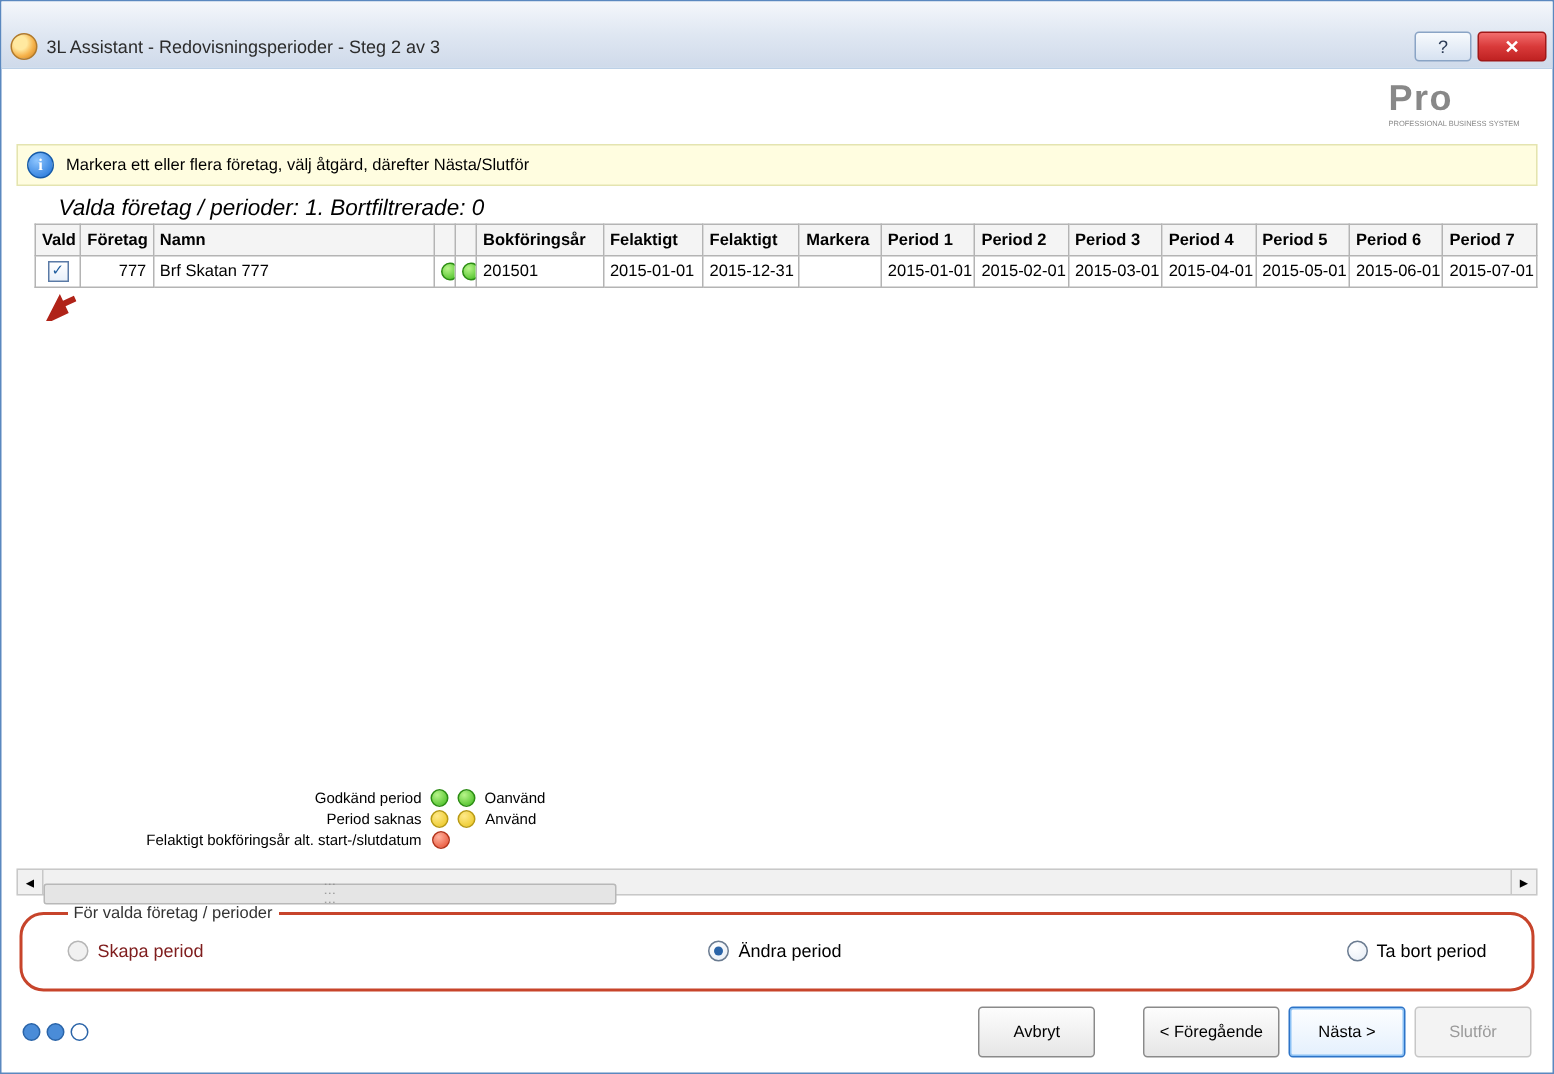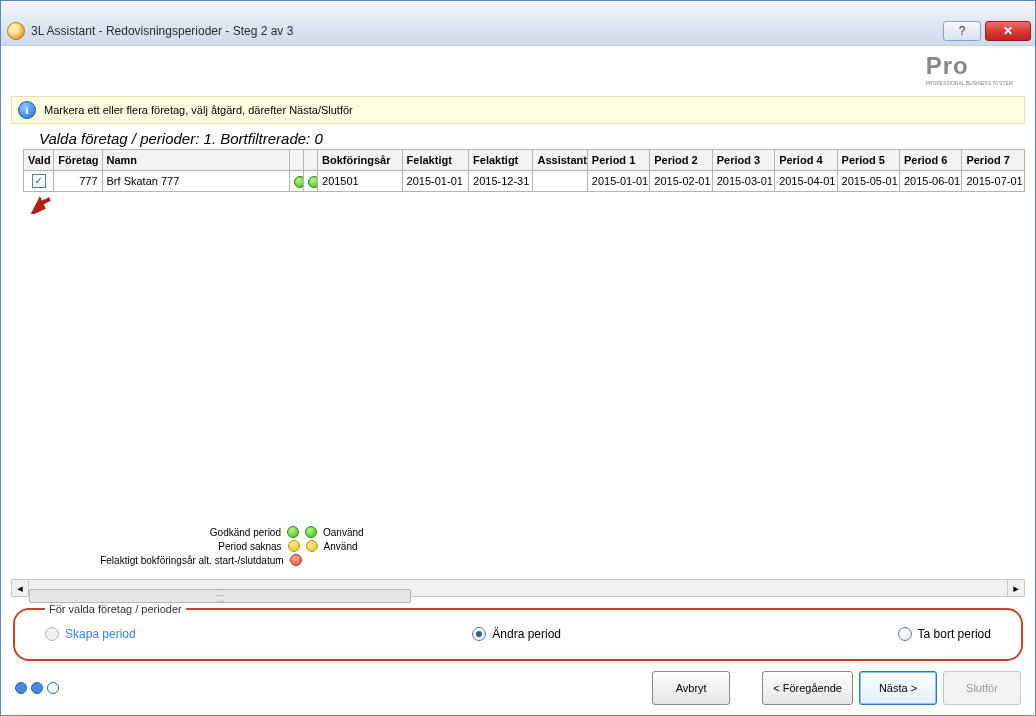--- a/index.html
+++ b/index.html
@@ -72,21 +72,21 @@
 
   .arrow-annot {
     position: absolute; width: 28px; height: 20px; pointer-events: none;
   }
 
   .body-area { flex: 1; position: relative; }
 
   .legend {
     position: absolute; bottom: 8px; left: 80px; font-size: 10px;
   }
-  .legend .row { display: flex; align-items: center; gap: 6px; justify-content: flex-end; height: 14px; }
+  .legend .row { display: flex; align-items: center; gap: 6px; justify-content: space-between; height: 14px; }
   .legend .lbl { text-align: right; min-width: 190px; }
   .legend .lbl2 { min-width: 40px; text-align: left; }
 
   .hscroll {
     height: 16px; background: #f1f1f1; border: 1px solid #c8c8c8; position: relative; margin-top: 4px;
     display: flex; align-items: center;
   }
   .hscroll .arrow { width: 16px; height: 100%; display: flex; align-items: center; justify-content: center; background: #f1f1f1; border-right: 1px solid #c8c8c8; }
   .hscroll .arrow.right { border-left: 1px solid #c8c8c8; border-right: none; }
   .hscroll .track { flex: 1; position: relative; }
@@ -94,21 +94,21 @@
   .hscroll .thumb::after { content: "⋮⋮⋮"; letter-spacing: -2px; color: #8a8a8a; position: absolute; left: 50%; top: 0; transform: translateX(-50%) rotate(90deg); font-size: 8px; }
 
   fieldset.action-group {
     border: 2px solid #c7442b; border-radius: 16px; margin: 6px 2px 0 2px; padding: 12px 30px 18px 30px;
   }
   fieldset.action-group legend { padding: 0 4px; font-size: 11px; color: #333; }
   .radio-row { display: flex; justify-content: space-between; align-items: center; font-size: 12px; }
   .radio { display: inline-flex; align-items: center; gap: 6px; }
   .radio .circ { width: 12px; height: 12px; border: 1px solid #6a7b90; border-radius: 50%; background: radial-gradient(circle at 35% 30%, #fff, #e5ecf5); display: inline-flex; align-items: center; justify-content: center; }
   .radio .circ .dotin { width: 6px; height: 6px; background: #2a64a8; border-radius: 50%; }
-  .radio.disabled { color: #3b82f6; }
+  .radio.disabled { color: #7f1d1d; }
   .radio.disabled .circ { border-color: #b6b6b6; background: #f1f1f1; }
 
   .footer {
     display: flex; align-items: center; padding: 10px 4px 0 4px; gap: 6px;
   }
   .footer .step-dots { display: flex; gap: 4px; margin-right: auto; }
   .step-dots .sd { width: 10px; height: 10px; border-radius: 50%; border: 1px solid #2a64a8; }
   .step-dots .sd.fill { background: #4a8cd8; }
 
   .btn {
@@ -176,21 +176,21 @@
         <thead>
           <tr>
             <th>Vald</th>
             <th>Företag</th>
             <th>Namn</th>
             <th></th>
             <th></th>
             <th>Bokföringsår</th>
             <th>Felaktigt</th>
             <th>Felaktigt</th>
-            <th>Assistant</th>
+            <th>Markera</th>
             <th>Period 1</th>
             <th>Period 2</th>
             <th>Period 3</th>
             <th>Period 4</th>
             <th>Period 5</th>
             <th>Period 6</th>
             <th>Period 7</th>
           </tr>
         </thead>
         <tbody>

